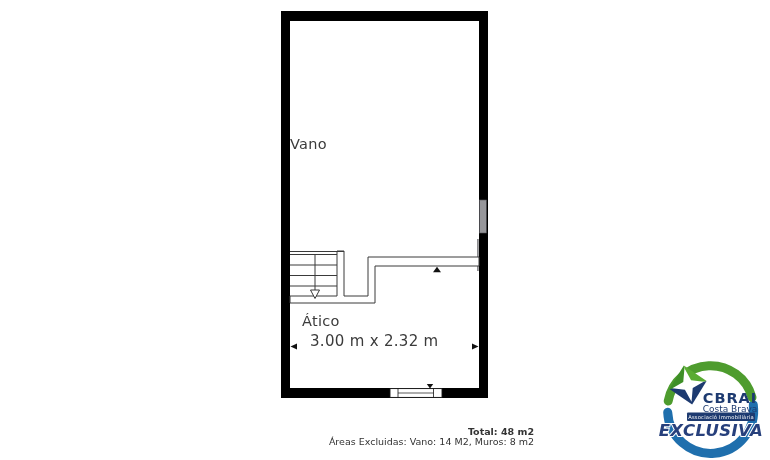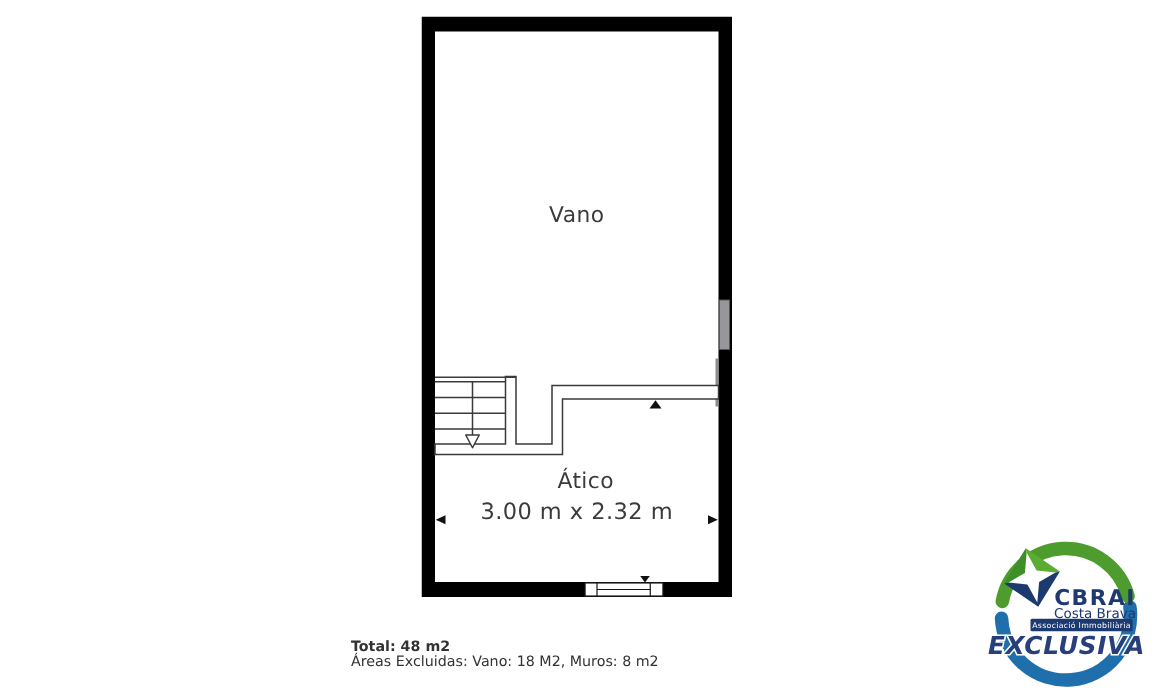--- a/index.html
+++ b/index.html
@@ -9,30 +9,30 @@
     font-family: "DejaVu Sans", "Liberation Sans", sans-serif;
     position: relative;
     overflow: hidden;
   }
   .canvas { position: absolute; left: 0; top: 0; width: 770px; height: 460px; }
 
   .plan-svg { position: absolute; left: 281px; top: 11px; }
 
   .room-label {
     position: absolute; left: 290px; width: 189px;
-    text-align: center; color: #3b3b3b;
+    color: #3b3b3b;
   }
   .vano-label { top: 136px; font-size: 14.5px; letter-spacing: 0.3px; }
   .atico-block { top: 313px; }
   .atico-name { font-size: 14.5px; letter-spacing: 0.3px; padding-left: 12px; }
-  .atico-dims { font-size: 15px; margin-top: 3px; letter-spacing: 0.3px; }
+  .atico-dims { font-size: 15px; margin-top: 3px; letter-spacing: 0.3px; padding-left: 20px; }
 
   .summary {
     position: absolute; left: 234px; top: 427px; width: 300px;
-    text-align: left; color: #333333;
+    text-align: right; color: #333333;
     font-size: 9.5px; line-height: 10.4px;
   }
   .summary .total { font-weight: bold; }
 
   .logo-svg { position: absolute; left: 648px; top: 352px; }
 </style>
 </head>
 <body>
 
 <div class="canvas">
@@ -74,21 +74,21 @@
 
   <div class="room-label vano-label">Vano</div>
 
   <div class="room-label atico-block">
     <div class="atico-name">Ático</div>
     <div class="atico-dims">3.00 m x 2.32 m</div>
   </div>
 
   <div class="summary">
     <div class="total">Total: 48 m2</div>
-    <div>Áreas Excluidas: Vano: 18 M2, Muros: 8 m2</div>
+    <div>Áreas Excluidas: Vano: 14 M2, Muros: 8 m2</div>
   </div>
 
   <svg class="logo-svg" width="122" height="108" viewBox="0 0 122 108">
 
     <path d="M 105.3,52.8 A 43,43 0 1 1 19.7,60.2" fill="none" stroke-width="9" stroke-linecap="round" stroke="#1f6fad"></path>
 
     <path d="M 20.2,49 A 43,43 0 0 1 104,45.4" fill="none" stroke-width="9" stroke-linecap="round" stroke="#4e9c2e"></path>
 
     <g transform="rotate(-12 40 33)">
       <polygon points="21,33 59,33 40,53" fill="#1d3a70"></polygon>

